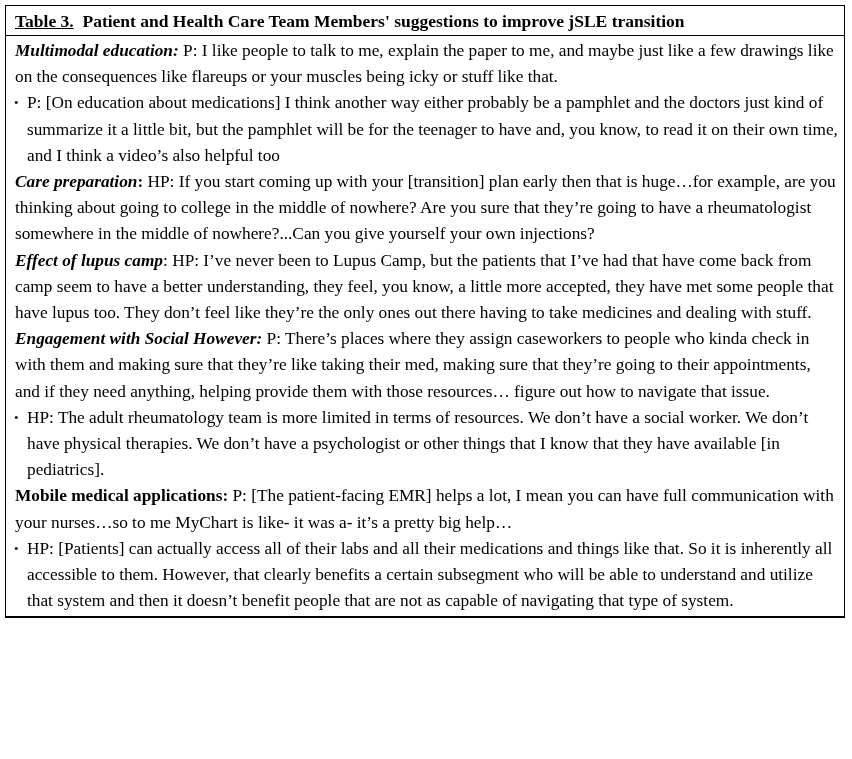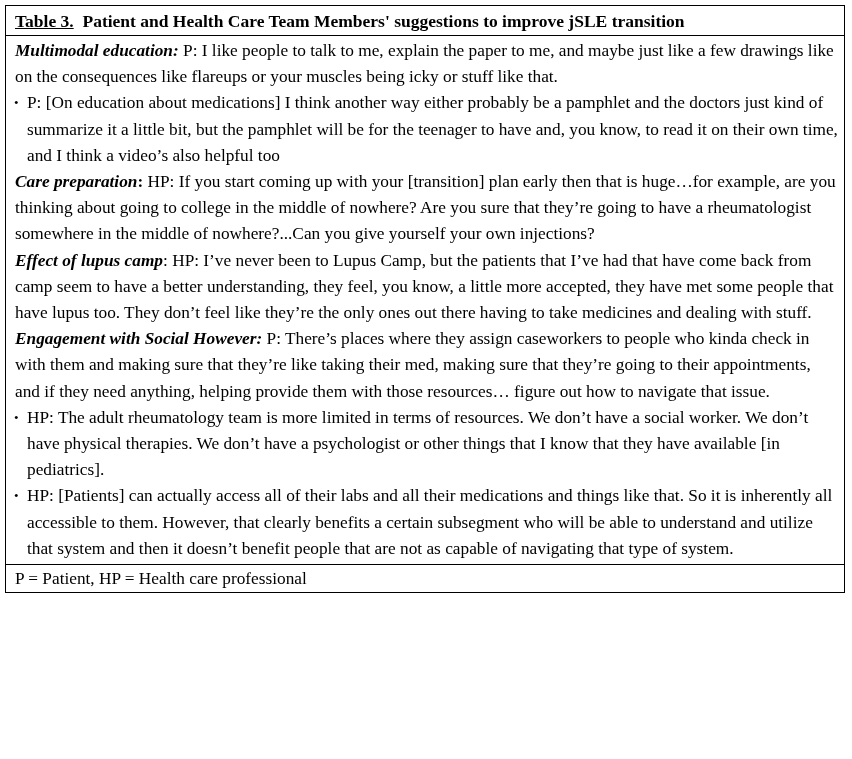--- a/index.html
+++ b/index.html
@@ -42,19 +42,21 @@
       <span class="theme">Effect of lupus camp</span><span>:</span><span> HP: I’ve never been to Lupus Camp, but the patients that I’ve had that have come back from camp seem to have a better understanding, they feel, you know, a little more accepted, they have met some people that have lupus too. They don’t feel like they’re the only ones out there having to take medicines and dealing with stuff.</span>
     </p>
 
     <p class="para">
       <span class="theme">Engagement with Social However:</span><span> P: There’s places where they assign caseworkers to people who kinda check in with them and making sure that they’re like taking their med, making sure that they’re going to their appointments, and if they need anything, helping provide them with those resources… figure out how to navigate that issue.</span>
     </p>
     <p class="bullet">
       <span class="dot">•</span><span>HP: The adult rheumatology team is more limited in terms of resources. We don’t have a social worker. We don’t have physical therapies. We don’t have a psychologist or other things that I know that they have available [in pediatrics].</span>
     </p>
 
+    <p class="para">
+      <span class="theme upright">Mobile medical applications:</span><span> P: [The patient-facing EMR] helps a lot, I mean you can have full communication with your nurses…so to me MyChart is like- it was a- it’s a pretty big help…</span>
+    </p>
     <p class="bullet">
       <span class="dot">•</span><span>HP: [Patients] can actually access all of their labs and all their medications and things like that. So it is inherently all accessible to them. However, that clearly benefits a certain subsegment who will be able to understand and utilize that system and then it doesn’t benefit people that are not as capable of navigating that type of system.</span>
     </p>
   </div>
 
-  <div class="footer-row">P = Patient, HP = Health care professional</div>
 </div>
 
 </body></html>

